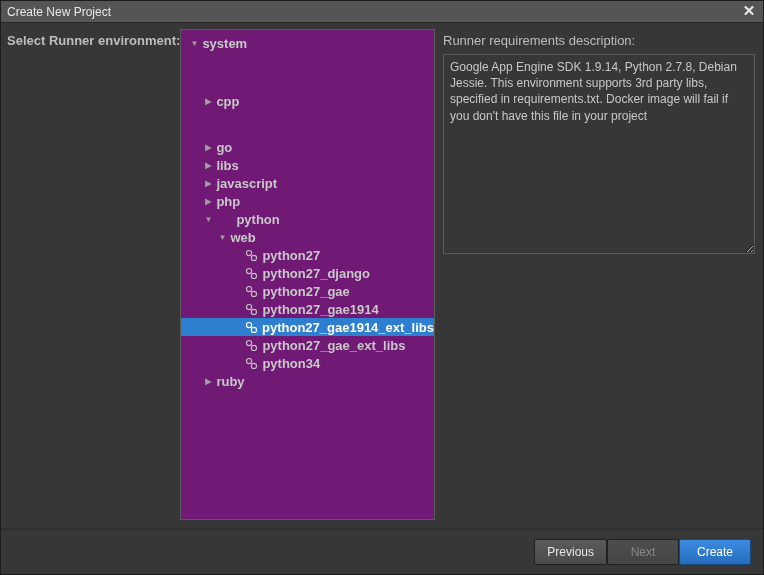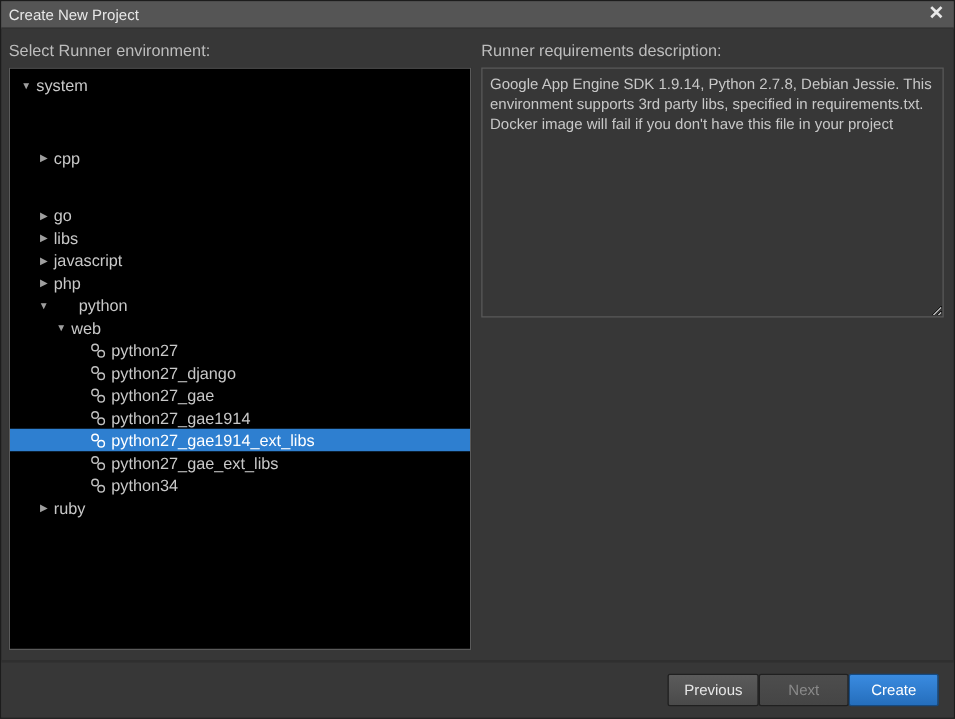--- a/index.html
+++ b/index.html
@@ -39,37 +39,38 @@
     line-height: 14px;
     text-align: center;
   }
   .content {
     flex: 1;
     display: flex;
     padding: 6px 8px 8px 6px;
     gap: 8px;
   }
   .left-pane {
-    width: 370px;
-    display: flex;
-    flex-direction: column;
+    width: 428px;
+    display: flex;
+    flex-direction: row;
+    font-weight: bold;
   }
   .right-pane {
     flex: 1;
     display: flex;
     flex-direction: column;
   }
   .pane-label {
     color: #bdbdbd;
     font-size: 13px;
     padding: 4px 0 6px 0;
   }
   .tree-container {
     flex: 1;
-    background: #000000;
+    background: #701a75;
     border: 1px solid #5a5a5a;
     overflow: auto;
     padding: 4px 0;
   }
   .tree-node {
     display: flex;
     align-items: center;
     height: 18px;
     color: #c8c8c8;
     white-space: nowrap;

